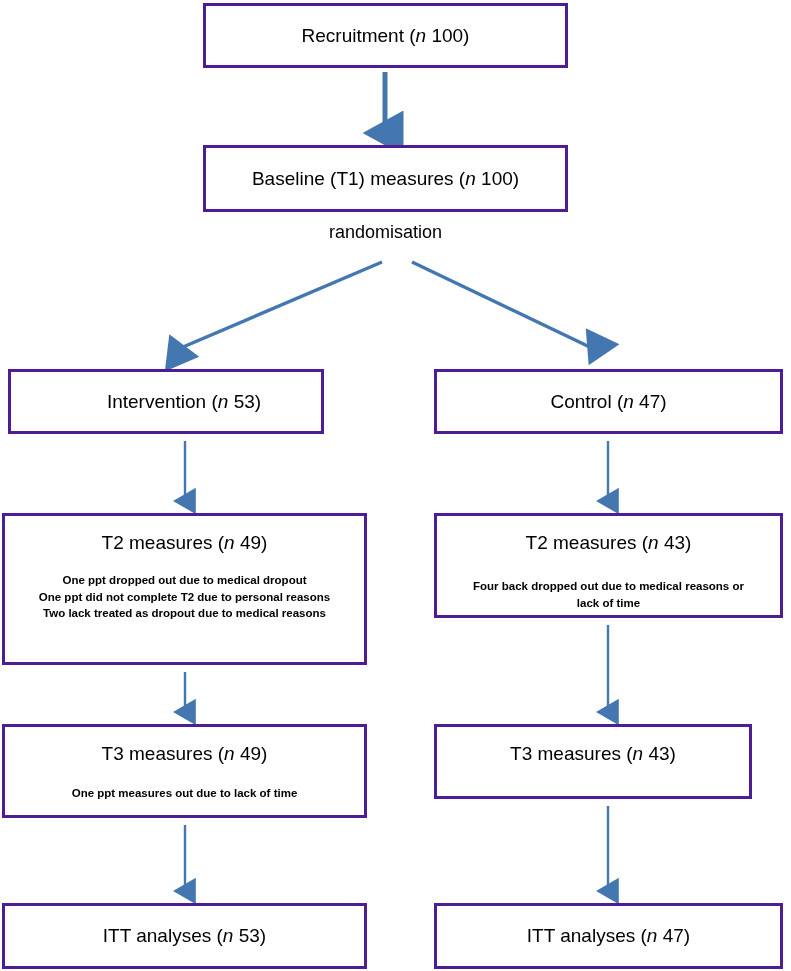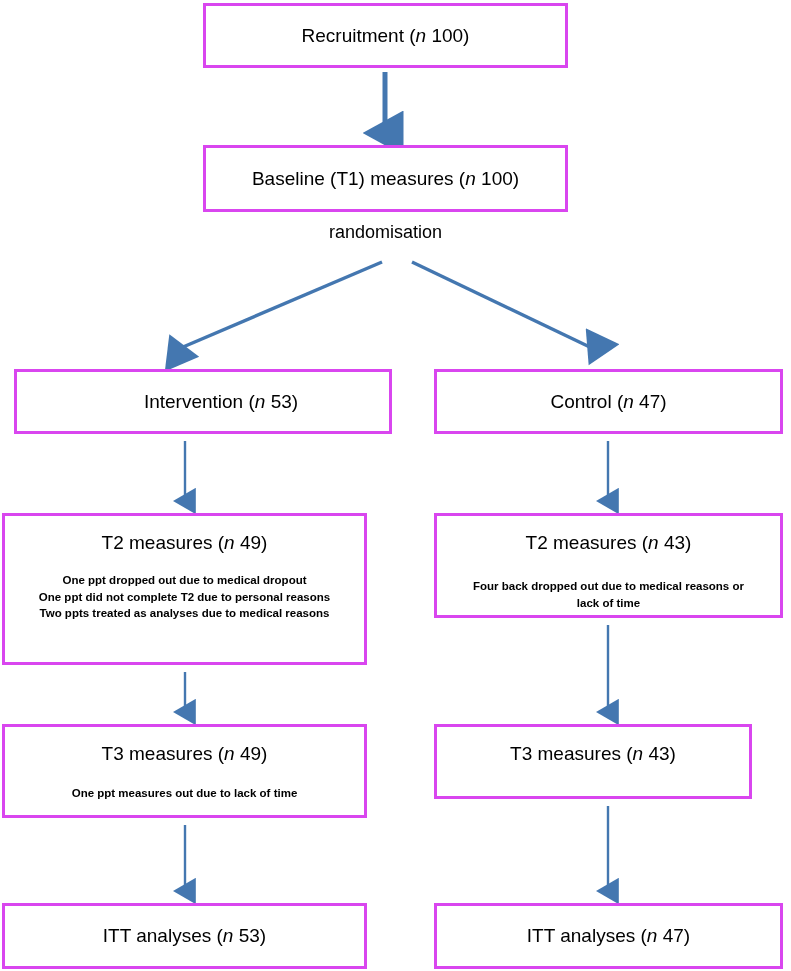--- a/index.html
+++ b/index.html
@@ -14,21 +14,21 @@
   #flowchart {
     position: relative;
     width: 791px;
     height: 971px;
     background: #ffffff;
     overflow: hidden;
   }
   .node {
     position: absolute;
     box-sizing: border-box;
-    border: 3px solid #d946ef;
+    border: 3px solid #4c1d95;
     background: #ffffff;
     display: flex;
     flex-direction: column;
     align-items: center;
     text-align: center;
   }
   .node-title {
     font-size: 19px;
     font-weight: 400;
     line-height: 1.15;
@@ -54,21 +54,21 @@
     left: 0;
     top: 0;
     width: 791px;
     height: 971px;
     pointer-events: none;
   }
 
   
   #box-recruitment   { left: 203px; top: 3px;   width: 365px; height: 65px; justify-content: center; }
   #box-baseline      { left: 203px; top: 145px; width: 365px; height: 67px; justify-content: center; }
-  #box-intervention  { left: 14px;   top: 369px; width: 378px; height: 65px; justify-content: center; padding-left: 36px; }
+  #box-intervention  { left: 8px;   top: 369px; width: 316px; height: 65px; justify-content: center; padding-left: 36px; }
   #box-control       { left: 434px; top: 369px; width: 349px; height: 65px; justify-content: center; }
   #box-t2-left       { left: 2px;   top: 513px; width: 365px; height: 152px; }
   #box-t2-right      { left: 434px; top: 513px; width: 349px; height: 105px; }
   #box-t3-left       { left: 2px;   top: 724px; width: 365px; height: 94px; }
   #box-t3-right      { left: 434px; top: 724px; width: 318px; height: 75px; }
   #box-itt-left      { left: 2px;   top: 903px; width: 365px; height: 66px; justify-content: center; }
   #box-itt-right     { left: 434px; top: 903px; width: 349px; height: 66px; justify-content: center; }
 
   #label-randomisation { left: 203px; top: 222px; width: 365px; }
 
@@ -127,21 +127,21 @@
 
   <div class="node" id="box-control">
     <div class="node-title"><span>Control (</span><em>n</em><span> 47)</span></div>
   </div>
 
   <div class="node" id="box-t2-left">
     <div class="node-title spaced-top"><span>T2 measures (</span><em>n</em><span> 49)</span></div>
     <div class="notes-block">
       <div class="node-note">One ppt dropped out due to medical dropout</div>
       <div class="node-note">One ppt did not complete T2 due to personal reasons</div>
-      <div class="node-note">Two ppts treated as analyses due to medical reasons</div>
+      <div class="node-note">Two lack treated as dropout due to medical reasons</div>
     </div>
   </div>
 
   <div class="node" id="box-t2-right">
     <div class="node-title spaced-top"><span>T2 measures (</span><em>n</em><span> 43)</span></div>
     <div class="notes-block">
       <div class="node-note">Four back dropped out due to medical reasons or</div>
       <div class="node-note">lack of time</div>
     </div>
   </div>

